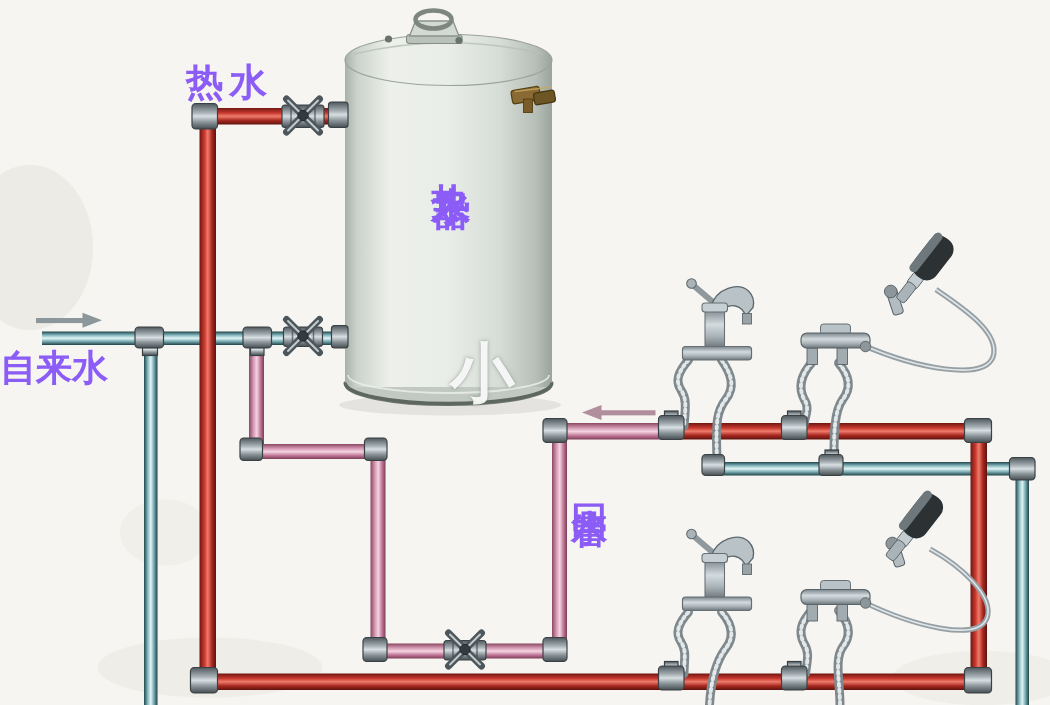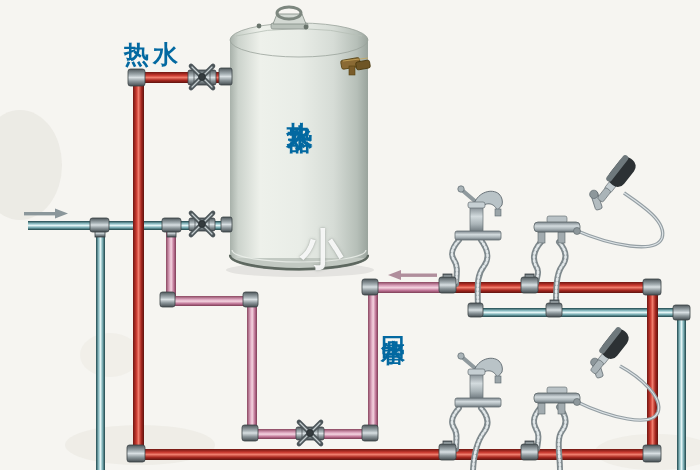--- a/index.html
+++ b/index.html
@@ -3,21 +3,21 @@
 <meta charset="utf-8">
 <style>
   html,body{margin:0;padding:0;background:#dcdcd6;}
   #stage{
     position:relative;width:700px;height:470px;overflow:hidden;
     background:#f6f5f1;
     font-family:"DejaVu Sans",sans-serif;
   }
   #diagram-svg{position:absolute;left:0;top:0;}
   .lbl{
-    position:absolute;color:#0369a1;font-weight:bold;line-height:1.08;
+    position:absolute;color:#8b5cf6;font-weight:bold;line-height:1.08;
     font-family:"DejaVu Sans",sans-serif;white-space:nowrap;z-index:5;
   }
   #lbl-hot{left:124px;top:41px;font-size:25px;letter-spacing:4px;}
   #lbl-tap{left:0px;top:233px;font-size:24px;letter-spacing:0px;}
   #lbl-heater{left:286px;top:101px;font-size:26px;writing-mode:vertical-rl;text-orientation:upright;letter-spacing:3px;}
   #lbl-return{left:379px;top:317px;font-size:24px;writing-mode:vertical-rl;text-orientation:upright;letter-spacing:3px;}
   #watermark{
     left:300px;top:226px;font-size:43px;font-weight:bold;z-index:6;
     color:rgba(255,255,255,0.9);
     text-shadow:0 0 3px rgba(130,138,132,0.55), 0 0 1px rgba(120,128,122,0.6);
@@ -287,17 +287,18 @@
       <path d="M68,213.5 L55,208.5 L55,218.5 Z" fill="#8b979b"></path>
     </g>
     <g>
       <rect x="399" y="273.5" width="38" height="3.4" fill="#b08e9c"></rect>
       <path d="M388,275 L401,270 L401,280 Z" fill="#b08e9c"></path>
     </g>
   </g>
 </svg>
 
   <div class="lbl" id="lbl-hot">热水</div>
+  <div class="lbl" id="lbl-tap">自来水</div>
   <div class="lbl" id="lbl-heater">热水器</div>
   <div class="lbl" id="lbl-return">回水管</div>
   <div class="lbl" id="watermark">小</div>
 
 </div>
 
 </body></html>

